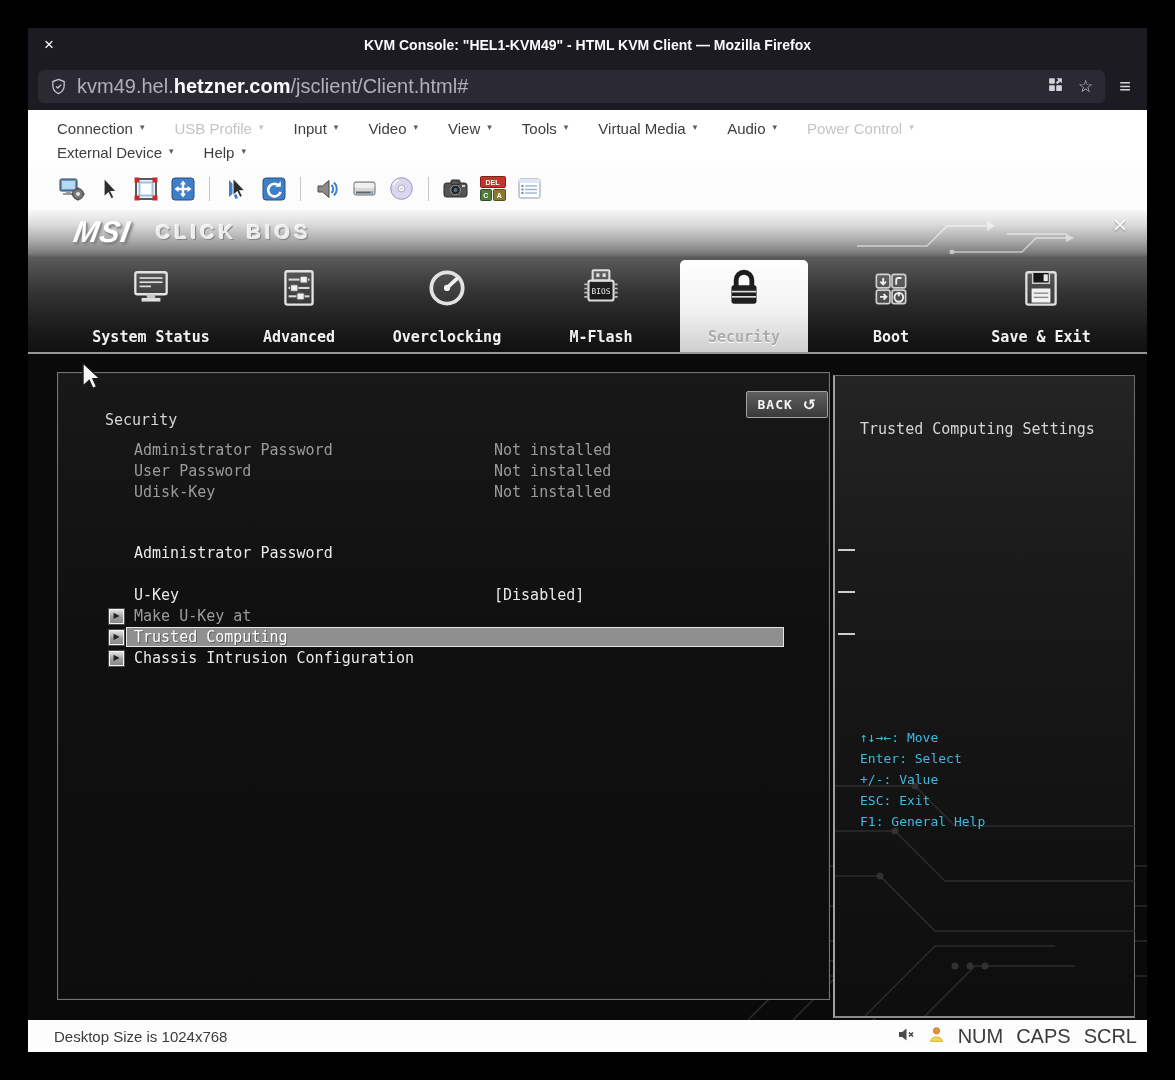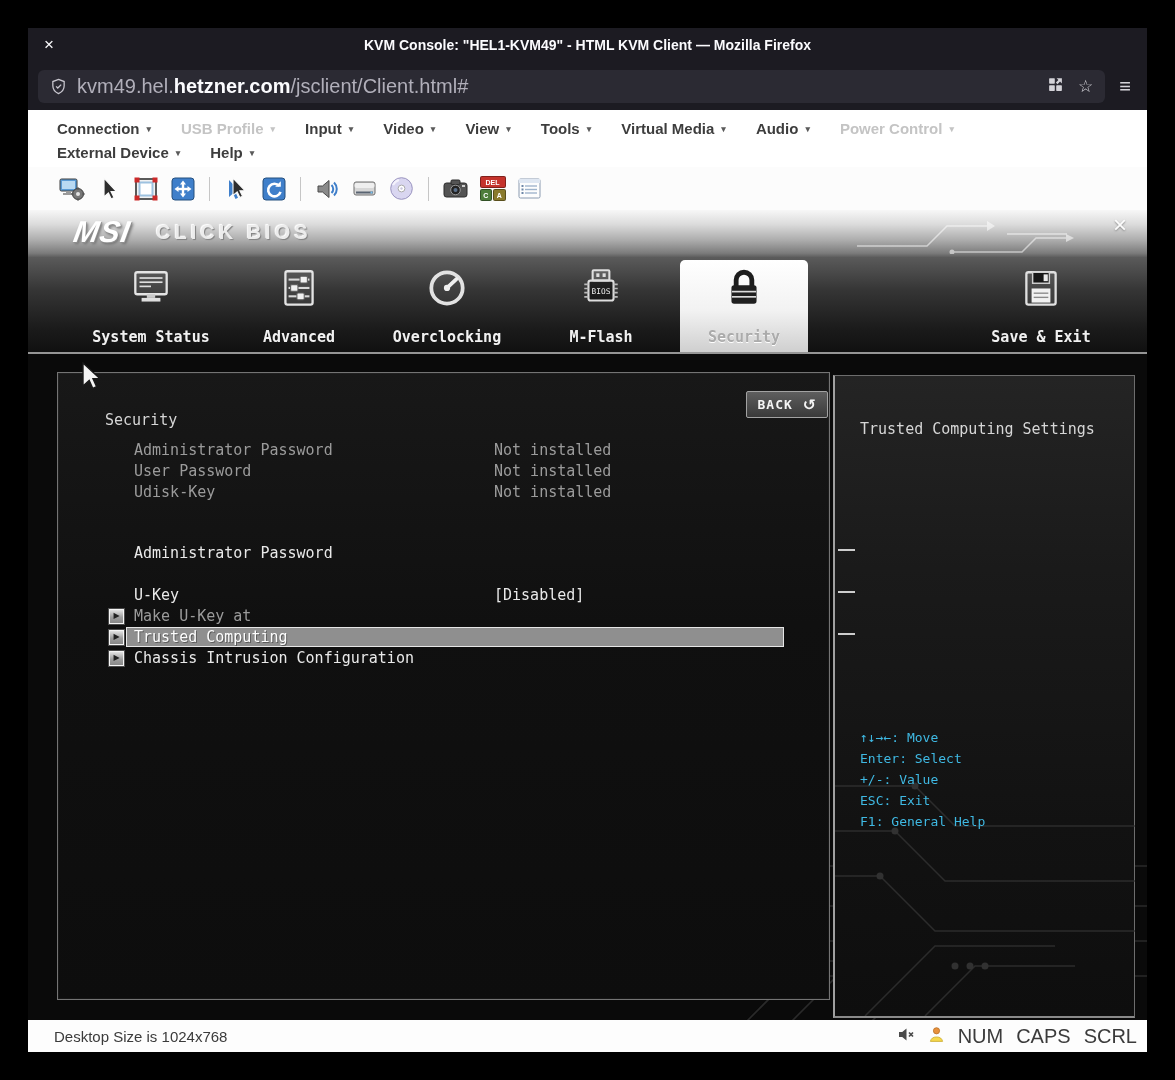--- a/index.html
+++ b/index.html
@@ -18,21 +18,21 @@
   .shield-wrap { display:flex; align-items:center; margin-right:10px; }
   .url-text { flex:1; font-size:20px; color:#b1afba; white-space:nowrap; overflow:hidden; }
   .url-text b { color:#fbfbfe; font-weight:bold; }
   .uf-icons { display:flex; align-items:center; gap:14px; }
   .star { color:#d4d3d9; font-size:17px; }
   .hamburger { color:#d4d3d9; font-size:20px; padding:0 4px 0 14px; letter-spacing:0; }
 
   
   .menubar { height:57px; background:#ffffff; padding:6px 0 0 29px; }
   .menurow { height:24px; display:flex; align-items:center; gap:30px; }
-  .menu-item { font-size:15px; color:#3d3d3d; display:flex; align-items:center; gap:7px; cursor:default; white-space:nowrap;font-weight:bold; }
+  .menu-item { font-size:15px; color:#3d3d3d; display:flex; gap:7px; cursor:default; white-space:nowrap; }
   .menu-item .caret { font-size:9px; color:#5a5a5a; padding-top:2px; }
   .menu-item.disabled { color:#c4c4c4; }
   .menu-item.disabled .caret { color:#c4c4c4; }
 
   
   .toolbar { height:43px; background:#fcfcfc; display:flex; align-items:center; padding-left:29px; gap:8px; }
   .tool-btn { width:29px; height:29px; display:flex; align-items:center; justify-content:center; }
   .tool-sep { width:1px; height:24px; background:#c6c6c6; margin:0 4px; }
   .cad { width:26px; height:25px; display:grid; grid-template-columns:1fr 1fr; grid-template-rows:12px 12px; gap:1px; }
   .cad span { color:#fff; font-size:7px; font-weight:bold; display:flex; align-items:center; justify-content:center; border-radius:2px; border:1px solid rgba(0,0,0,.35); }
@@ -403,20 +403,40 @@
                 <rect x="10" y="18.5" width="24" height="17.5" rx="2.5" fill="#1f1f1f"></rect>
                 <g stroke="#dcdcdc" stroke-width="1.6">
                   <line x1="10.5" y1="24.5" x2="33.5" y2="24.5"></line>
                   <line x1="10.5" y1="29.5" x2="33.5" y2="29.5"></line>
                 </g>
               </svg>
         </span>
         <span class="tab-label">Security</span>
       </div>
 
+      <div class="bios-tab" style="left:788px">
+        <span class="tab-icon">
+          <svg width="46" height="46" viewBox="0 0 44 44">
+                <g fill="rgba(255,255,255,0.14)" stroke="#cfcfcf" stroke-width="1.6">
+                  <rect x="8" y="8" width="13" height="13" rx="2"></rect>
+                  <rect x="23" y="8" width="13" height="13" rx="2"></rect>
+                  <rect x="8" y="23" width="13" height="13" rx="2"></rect>
+                  <rect x="23" y="23" width="13" height="13" rx="2"></rect>
+                </g>
+                <g stroke="#ececec" stroke-width="1.8" fill="none">
+                  <path d="M14.5 11.5 v6 M11.8 15 l2.7 2.7 2.7 -2.7"></path>
+                  <path d="M32 11.5 h-3 a2 2 0 0 0 -2 2 v4.5"></path>
+                  <path d="M11.5 29.5 h6 m-2.6 -2.6 l2.7 2.6 -2.7 2.6"></path>
+                  <circle cx="29.5" cy="30" r="4.2"></circle>
+                  <line x1="29.5" y1="24.8" x2="29.5" y2="29"></line>
+                </g>
+              </svg>
+        </span>
+        <span class="tab-label">Boot</span>
+      </div>
 
       <div class="bios-tab" style="left:938px">
         <span class="tab-icon">
           <svg width="46" height="46" viewBox="0 0 44 44">
                 <rect x="8" y="6" width="28" height="31" rx="2" stroke="#e0e0e0" stroke-width="2.2" fill="rgba(255,255,255,0.08)"></rect>
                 <rect x="14" y="6" width="16" height="10.5" fill="#161616" stroke="#cfcfcf" stroke-width="1.4"></rect>
                 <rect x="24.5" y="8" width="4" height="6.5" fill="#eaeaea"></rect>
                 <rect x="13" y="21.5" width="18" height="13.5" fill="#f1f1f1"></rect>
                 <g stroke="#8a8a8a" stroke-width="1.3">
                   <line x1="15" y1="26" x2="29" y2="26"></line>

